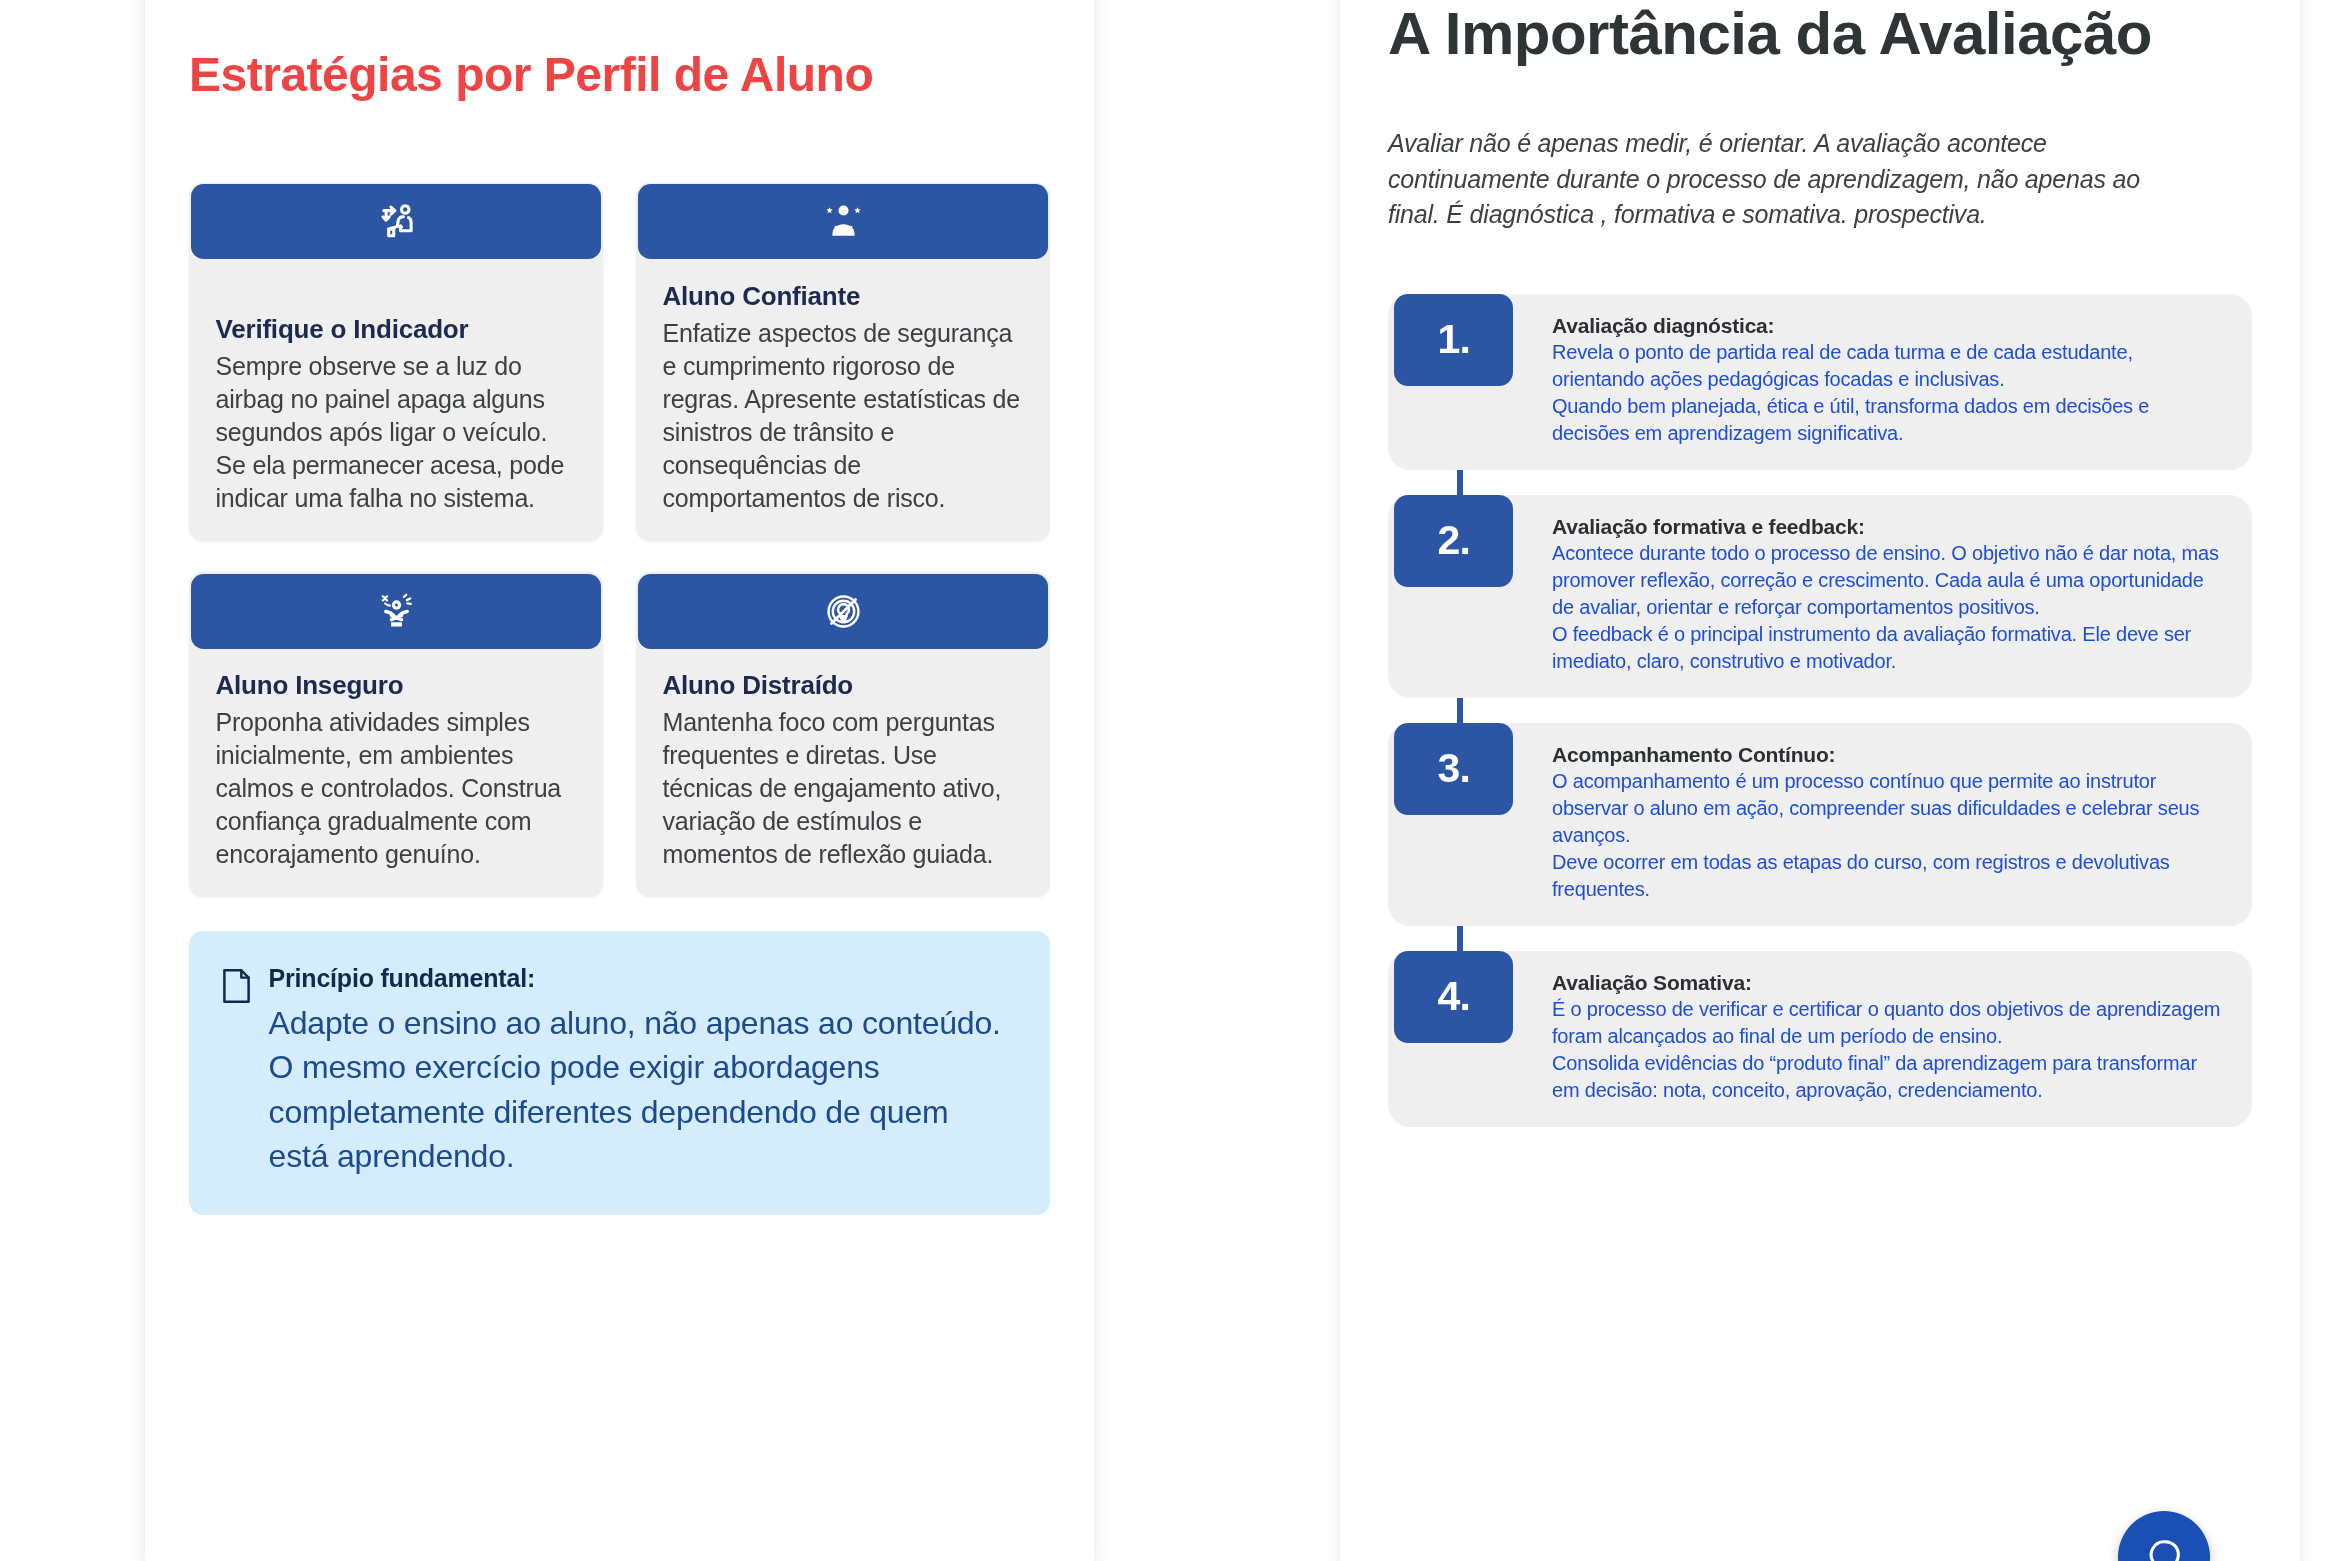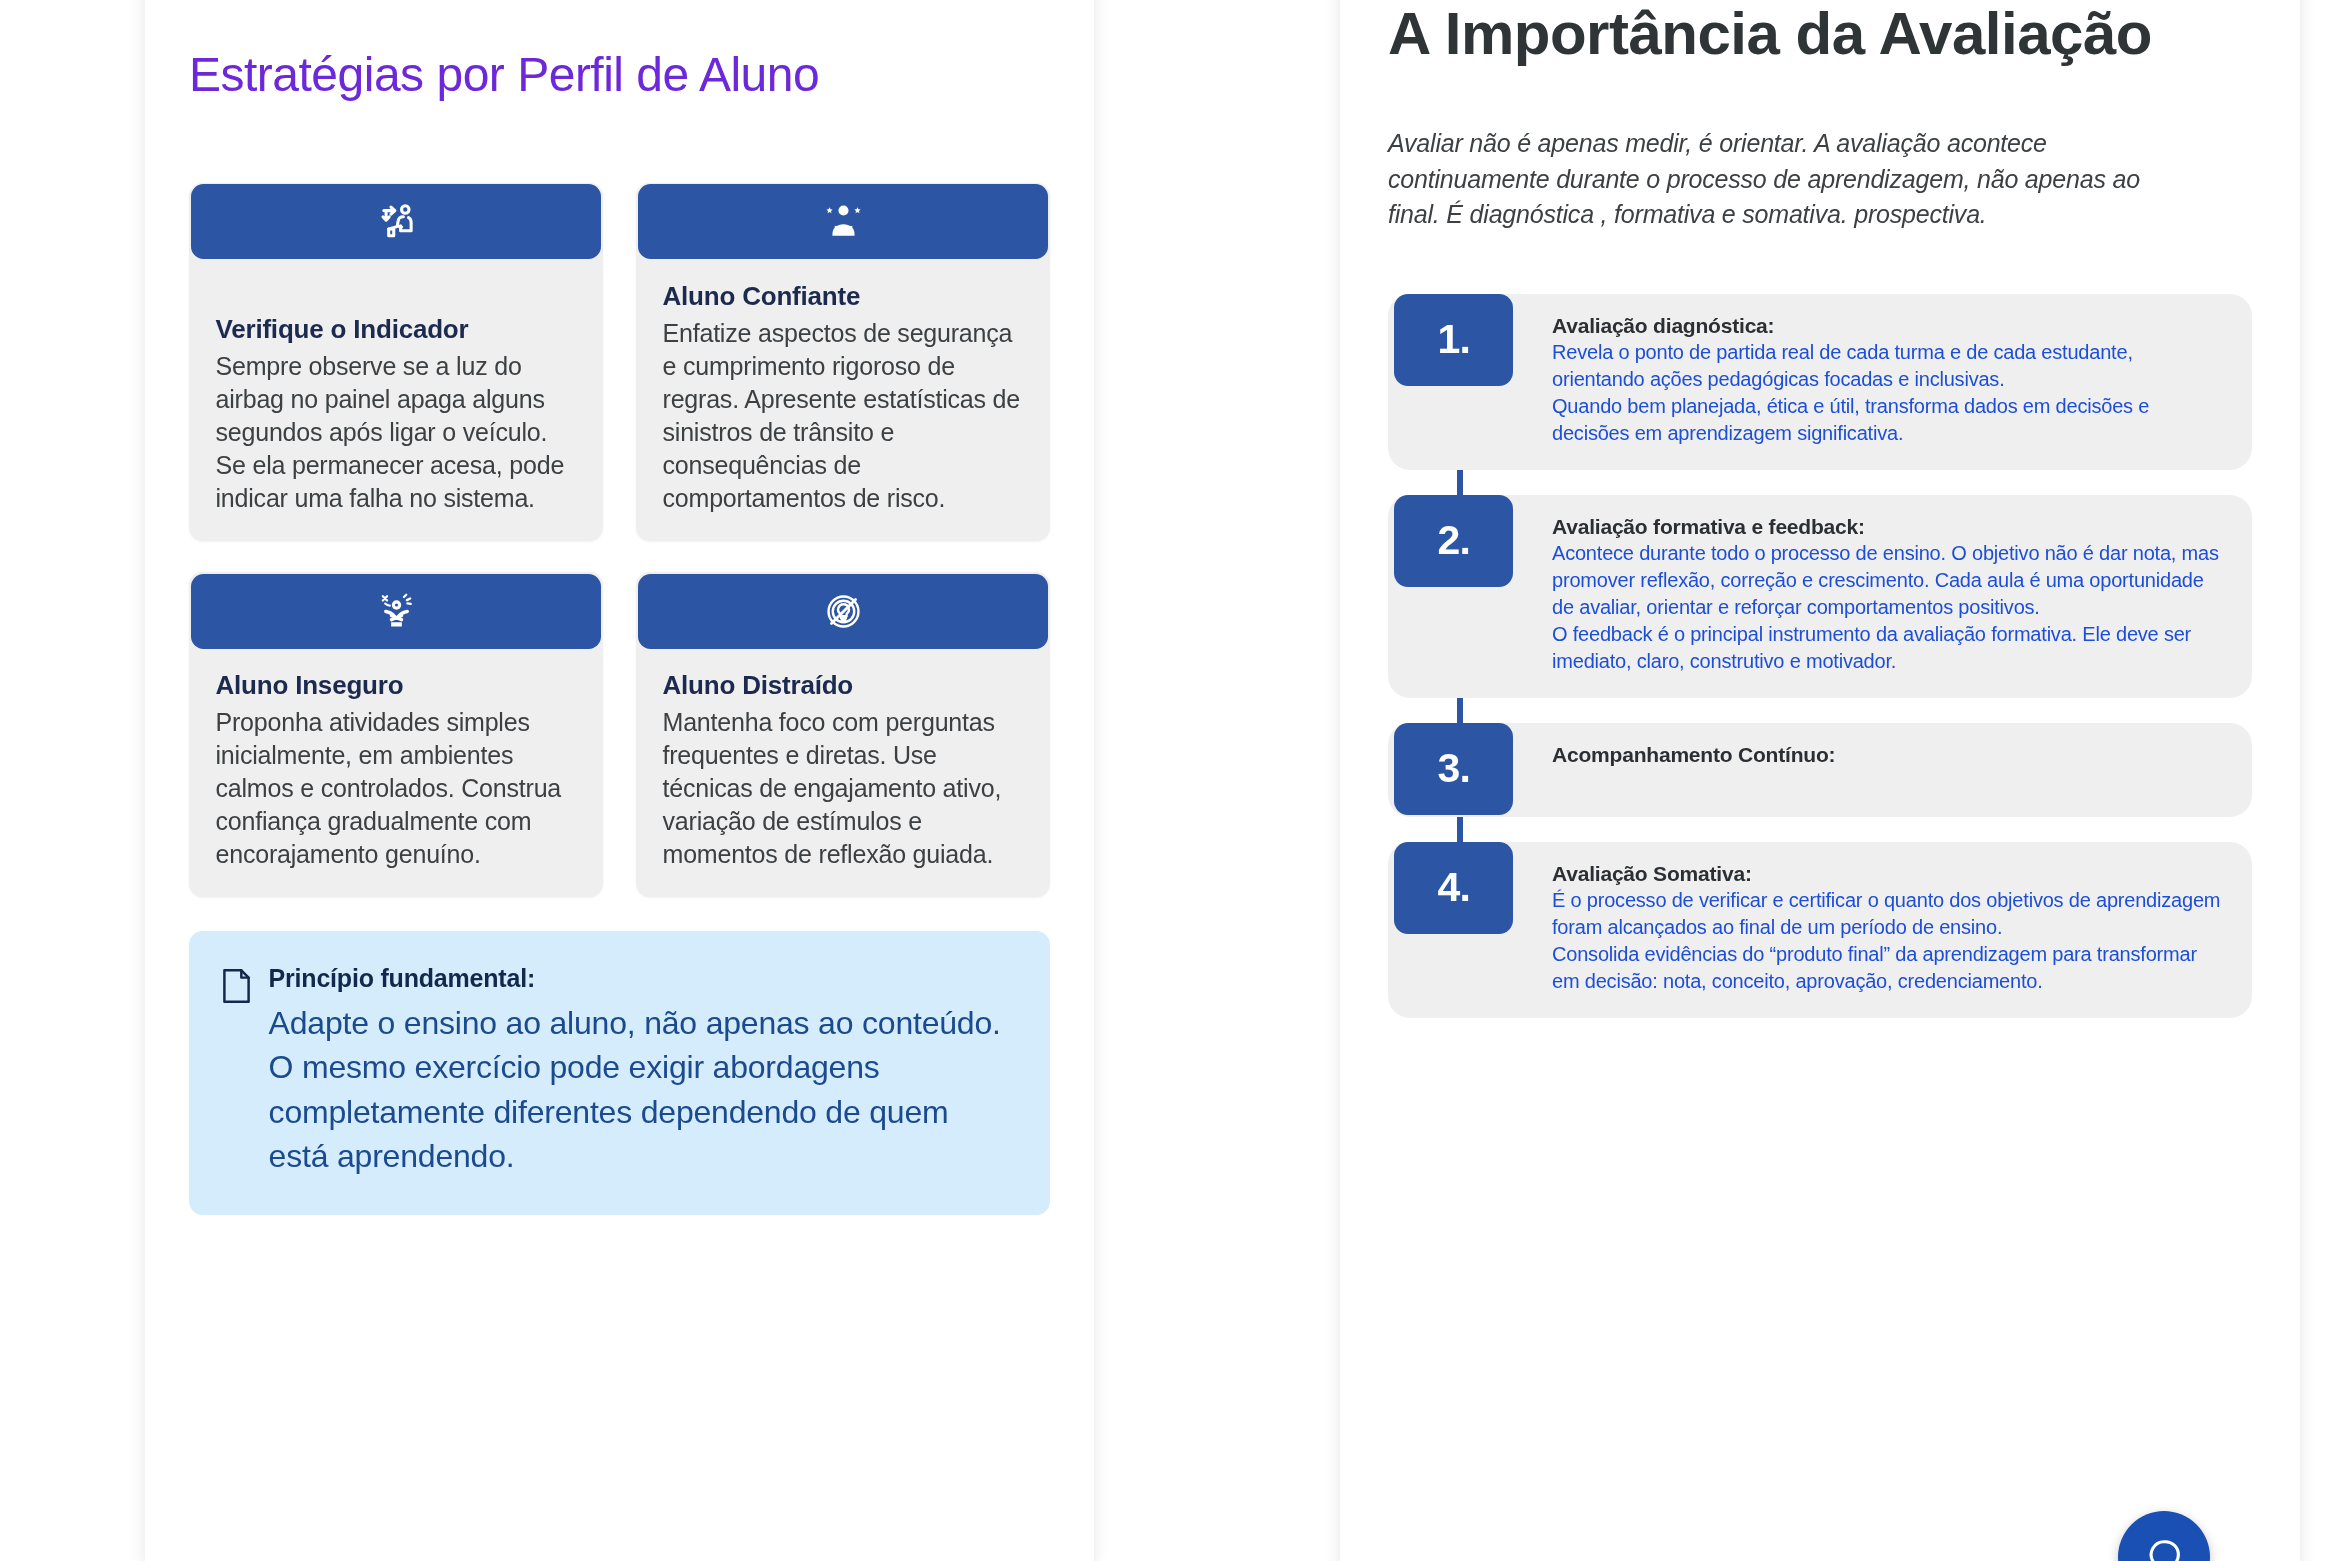--- a/index.html
+++ b/index.html
@@ -23,23 +23,23 @@
     width: 949px; height: 1608px;
     background: #ffffff;
     border-radius: 20px;
     box-shadow: 0 0 17px rgba(0,0,0,0.10);
     padding: 0 44px;
     overflow: hidden;
   }
   .panel-left h1 {
     margin-top: 78px;
     font-size: 48px;
-    font-weight: 400;
+    font-weight: 700;
     line-height: 1.16;
-    color: #6d28d9;
+    color: #ef4444;
     letter-spacing: -0.5px;
     max-width: 703px;
   }
 
   .card-grid {
     margin-top: 80px;
     display: grid;
     grid-template-columns: 1fr 1fr;
     gap: 31px 33px;
   }
@@ -335,20 +335,22 @@
           <div class="tl-title">Avaliação formativa e feedback:</div>
           <div class="tl-text">Acontece durante todo o processo de ensino. O objetivo não é dar nota, mas promover reflexão, correção e crescimento. Cada aula é uma oportunidade de avaliar, orientar e reforçar comportamentos positivos.
 O feedback é o principal instrumento da avaliação formativa. Ele deve ser imediato, claro, construtivo e motivador.</div>
         </div>
       </div>
 
       <div class="tl-item">
         <div class="tl-badge">3.</div>
         <div class="tl-card">
           <div class="tl-title">Acompanhamento Contínuo:</div>
+          <div class="tl-text">O acompanhamento é um processo contínuo que permite ao instrutor observar o aluno em ação, compreender suas dificuldades e celebrar seus avanços.
+Deve ocorrer em todas as etapas do curso, com registros e devolutivas frequentes.</div>
         </div>
       </div>
 
       <div class="tl-item">
         <div class="tl-badge">4.</div>
         <div class="tl-card">
           <div class="tl-title">Avaliação Somativa:</div>
           <div class="tl-text">É o processo de verificar e certificar o quanto dos objetivos de aprendizagem foram alcançados ao final de um período de ensino.
 Consolida evidências do “produto final” da aprendizagem para transformar em decisão: nota, conceito, aprovação, credenciamento.</div>
         </div>

